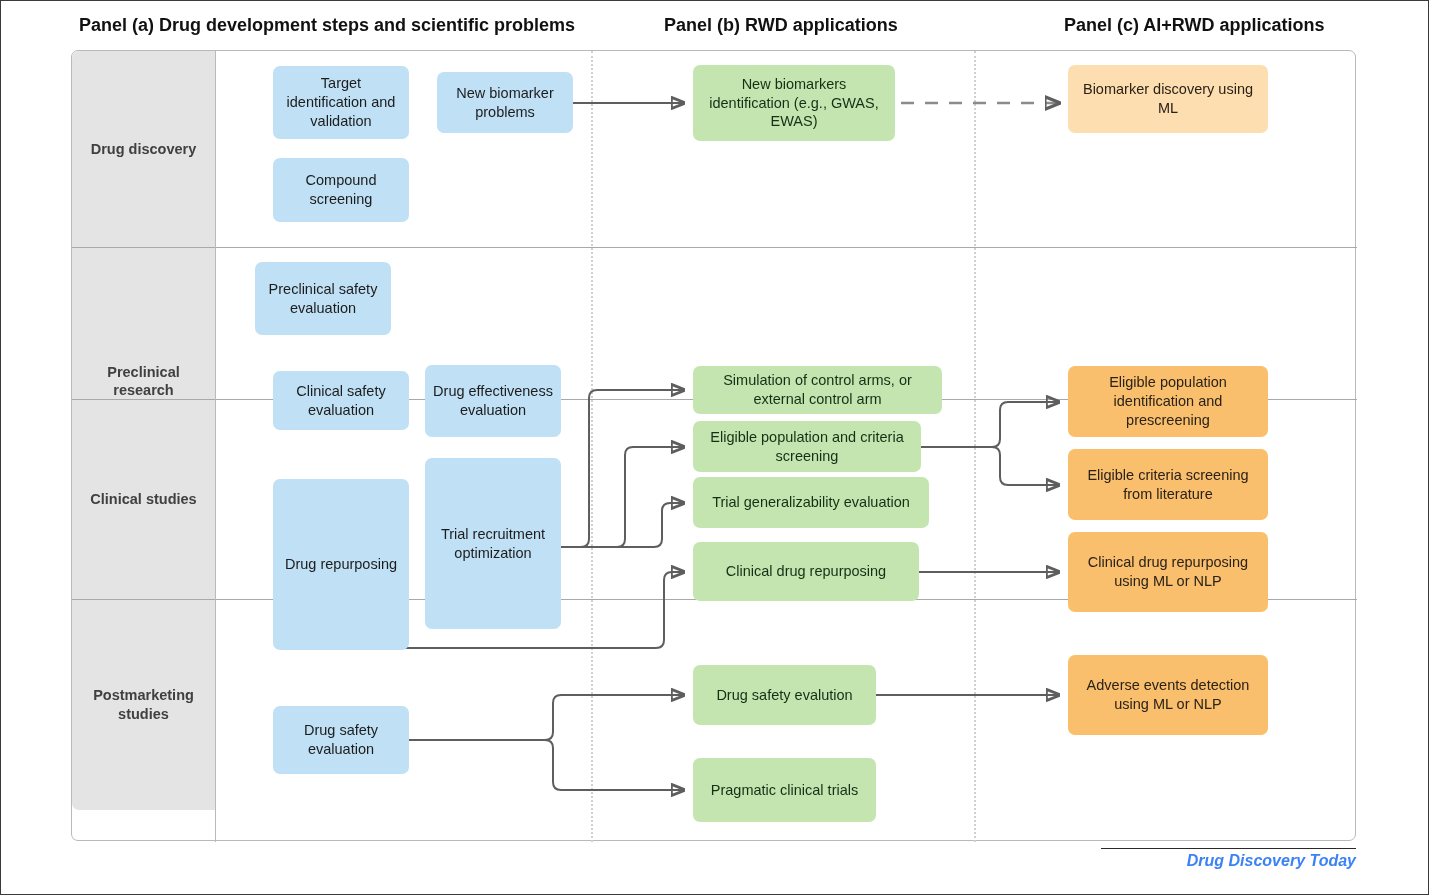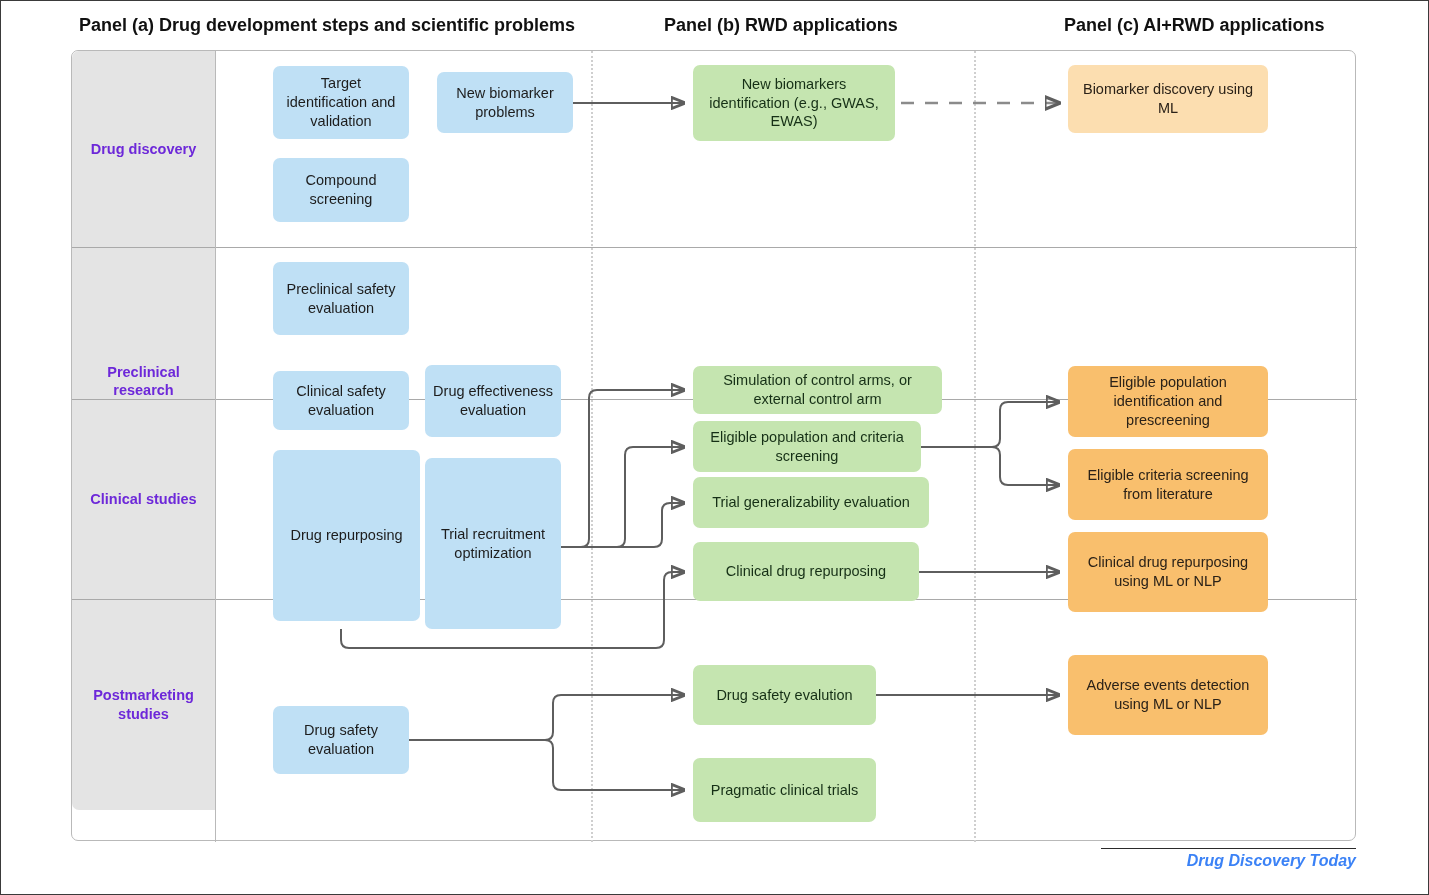--- a/index.html
+++ b/index.html
@@ -3,21 +3,21 @@
 <meta charset="utf-8">
 <style>
   html,body{margin:0;padding:0;background:#fff;}
   body{width:1429px;height:895px;font-family:"Liberation Sans",sans-serif;color:#1b1b1b;}
   #page{position:relative;width:1429px;height:895px;box-sizing:border-box;border:1.5px solid #3a3a3a;background:#fff;overflow:hidden;}
 
   .panel-title{position:absolute;font-size:18px;font-weight:bold;color:#111;white-space:nowrap;}
 
   #frame{position:absolute;left:70px;top:49px;width:1285px;height:791px;border:1px solid #b9b9b9;border-radius:7px;box-sizing:border-box;background:#fff;}
 
-  .stage-cell{position:absolute;left:0;width:143px;background:#e4e4e4;box-sizing:border-box;display:flex;align-items:center;justify-content:center;text-align:center;font-size:14.5px;font-weight:bold;color:#6d28d9;line-height:1.25;}
+  .stage-cell{position:absolute;left:0;width:143px;background:#e4e4e4;box-sizing:border-box;display:flex;align-items:center;justify-content:center;text-align:center;font-size:14.5px;font-weight:bold;color:#404040;line-height:1.25;}
   .rowline{position:absolute;left:0;width:1285px;height:0;border-top:1px solid #a9a9a9;}
   .stage-divider{position:absolute;left:143px;top:0;width:0;height:791px;border-left:1px solid #b9b9b9;}
 
   .vsep{position:absolute;top:0;width:0;height:791px;border-left:2px dotted #cfcfcf;}
 
   .node{position:absolute;box-sizing:border-box;border-radius:7px;display:flex;align-items:center;justify-content:center;text-align:center;padding:4px 8px;line-height:1.3;font-size:14.5px;color:#1d1d1d;}
   .blue{background:#bfe0f5;}
   .green{background:#c5e5b0;color:#163016;}
   .orange-l{background:#fcdeb0;color:#2b2218;}
   .orange{background:#f9bf6d;color:#2b2218;}
@@ -86,24 +86,24 @@
           <path d="M 337 689 L 473 689 Q 481 689 481 681 L 481 652 Q 481 644 489 644 L 612 644" marker-end="url(#arrowSolid)" stroke-linecap="butt"></path>
           <path d="M 337 689 L 473 689 Q 481 689 481 697 L 481 731 Q 481 739 489 739 L 612 739" marker-end="url(#arrowSolid)" stroke-linecap="butt"></path>
           <path d="M 804 644 L 987 644" marker-end="url(#arrowSolid)" stroke-linecap="butt"></path>
         </g>
     </svg>
 
     <div id="node-layer">
         <div class="node blue" style="left: 201px; top: 15px; width: 136px; height: 73px;">Target identification and validation</div>
         <div class="node blue" style="left: 201px; top: 107px; width: 136px; height: 64px;">Compound screening</div>
         <div class="node blue" style="left: 365px; top: 21px; width: 136px; height: 61px;">New biomarker problems</div>
-        <div class="node blue" style="left: 201px; top: 211px; width: 136px; height: 73px;">Preclinical safety evaluation</div>
+        <div class="node blue" style="left: 183px; top: 211px; width: 136px; height: 73px;">Preclinical safety evaluation</div>
         <div class="node blue" style="left: 201px; top: 320px; width: 136px; height: 59px;">Clinical safety evaluation</div>
         <div class="node blue" style="left: 353px; top: 314px; width: 136px; height: 72px;">Drug effectiveness evaluation</div>
-        <div class="node blue" style="left: 201px; top: 399px; width: 147px; height: 171px;">Drug repurposing</div>
+        <div class="node blue" style="left: 201px; top: 428px; width: 136px; height: 171px;">Drug repurposing</div>
         <div class="node blue" style="left: 353px; top: 407px; width: 136px; height: 171px;">Trial recruitment optimization</div>
         <div class="node blue" style="left: 201px; top: 655px; width: 136px; height: 68px;">Drug safety evaluation</div>
         <div class="node green" style="left: 621px; top: 14px; width: 202px; height: 76px;">New biomarkers identification (e.g., GWAS, EWAS)</div>
         <div class="node green" style="left: 621px; top: 315px; width: 249px; height: 48px;">Simulation of control arms, or external control arm</div>
         <div class="node green" style="left: 621px; top: 370px; width: 228px; height: 51px;">Eligible population and criteria screening</div>
         <div class="node green" style="left: 621px; top: 426px; width: 236px; height: 51px;">Trial generalizability evaluation</div>
         <div class="node green" style="left: 621px; top: 491px; width: 226px; height: 59px;">Clinical drug repurposing</div>
         <div class="node green" style="left: 621px; top: 614px; width: 183px; height: 60px;">Drug safety evalution</div>
         <div class="node green" style="left: 621px; top: 707px; width: 183px; height: 64px;">Pragmatic clinical trials</div>
         <div class="node orange-l" style="left: 996px; top: 14px; width: 200px; height: 68px;">Biomarker discovery using ML</div>

